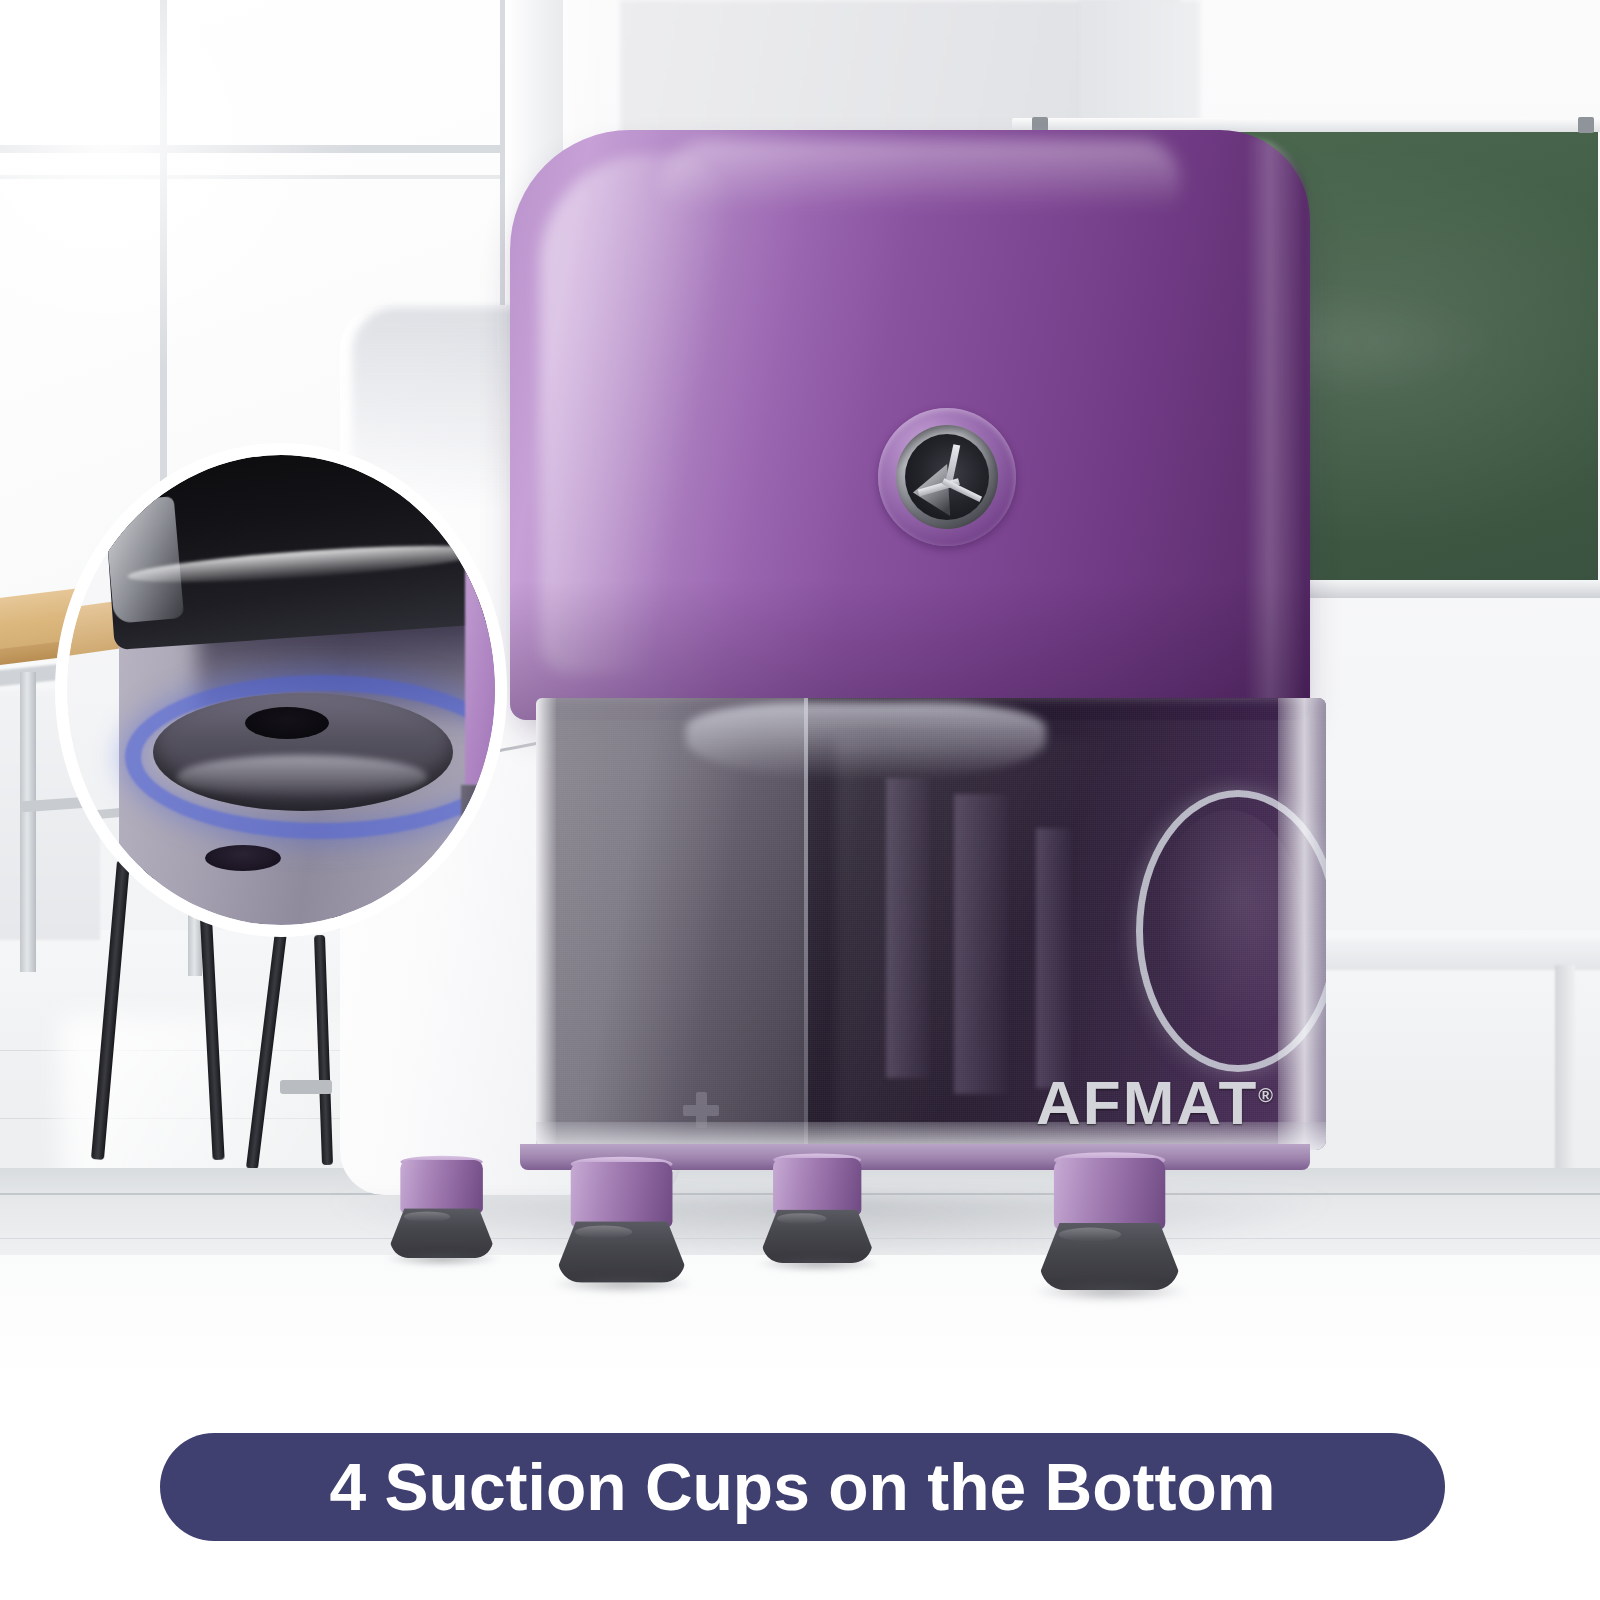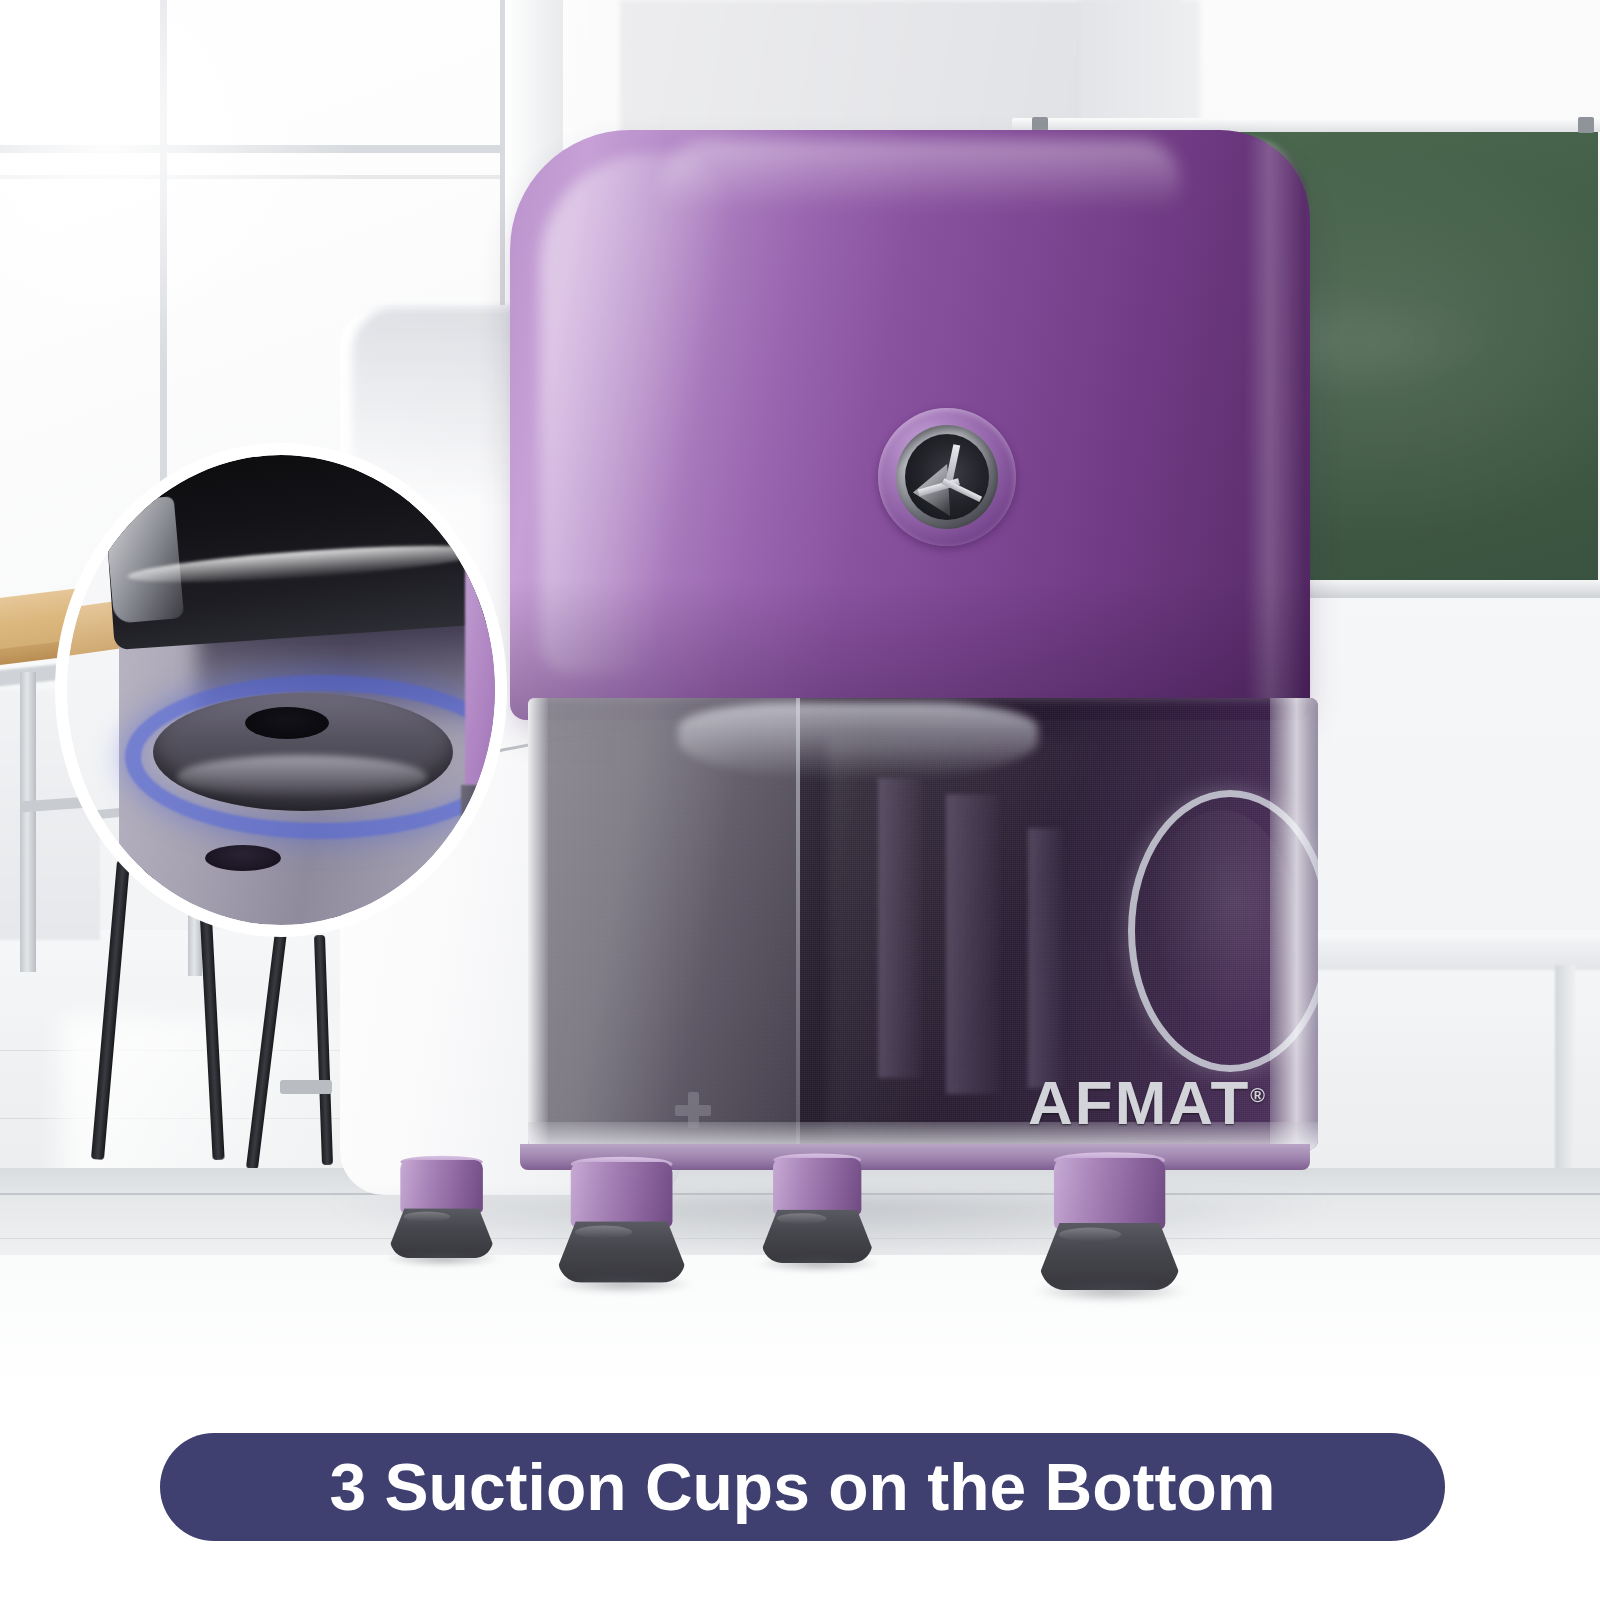--- a/index.html
+++ b/index.html
@@ -253,21 +253,21 @@
   .blade.b2{left:12px;top:44px;width:42px;height:7px;transform-origin:100% 50%;transform:rotate(-16deg);}
   .blade.b3{left:38px;top:44px;width:42px;height:6px;transform-origin:0 50%;transform:rotate(26deg);}
   .blade-fan{
     position:absolute;left:8px;top:30px;width:62px;height:52px;
     background:linear-gradient(135deg,rgba(245,246,250,.92),rgba(200,203,210,.2) 70%);
     clip-path:polygon(0% 55%,55% 0%,60% 100%);
   }
 
   
   .bin{
-    position:absolute;left:198px;top:568px;width:790px;height:452px;
+    position:absolute;left:206px;top:568px;width:790px;height:452px;
     border-radius:6px 8px 10px 10px;
     background:
       linear-gradient(100deg,
         rgba(120,118,126,.92) 0%,
         rgba(104,100,112,.93) 14%,
         rgba(52,44,60,.95) 26%,
         rgba(30,22,38,.96) 40%,
         rgba(36,24,46,.96) 62%,
         rgba(52,30,66,.95) 80%,
         rgba(74,40,90,.94) 100%);
@@ -674,16 +674,16 @@
       <div class="in-nipple"></div>
       <div class="in-sidehole"></div>
 
       <div class="in-purple-right"></div>
       <div class="in-dark-right"></div>
     </div>
   </div>
 
 
   <div class="banner">
-    <span class="banner-text">3 Suction Cups on the Bottom</span>
+    <span class="banner-text">4 Suction Cups on the Bottom</span>
   </div>
 
 </div>
 
 </body></html>

